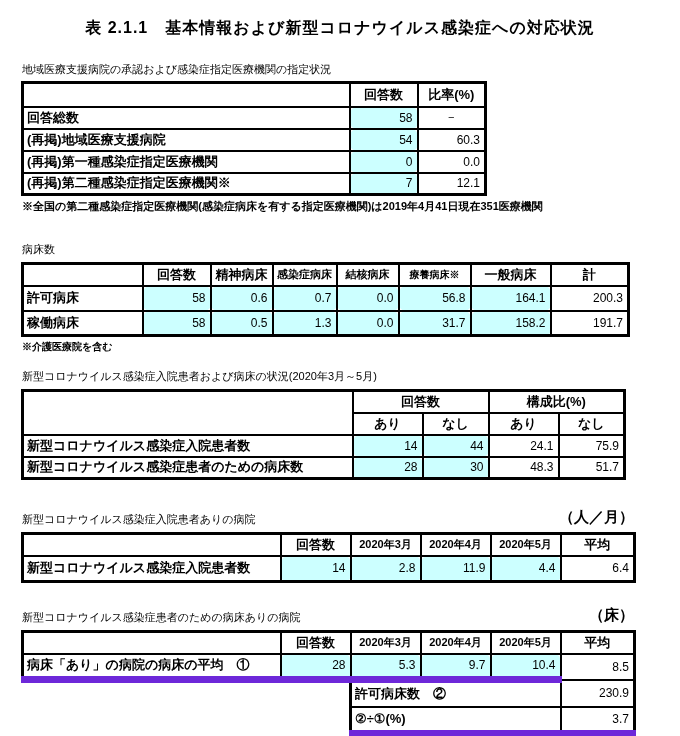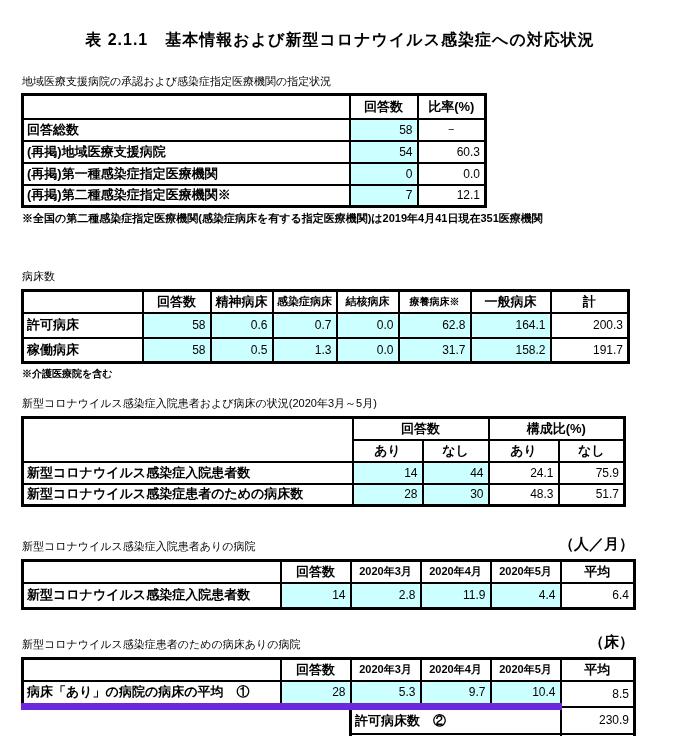--- a/index.html
+++ b/index.html
@@ -2,21 +2,21 @@
 <html><head>
 <meta charset="utf-8">
 <style>
   * { margin:0; padding:0; box-sizing:border-box; }
   html,body { background:#fff; }
   .page {
     width:680px; height:736px; overflow:hidden; position:relative;
     background:#fff; color:#000;
     font-family:"Liberation Sans", sans-serif;
   }
-  .title { padding-top:30px; text-align:center; font-size:16px; font-weight:bold; letter-spacing:1px; }
+  .title { padding-top:18px; text-align:center; font-size:16px; font-weight:bold; letter-spacing:1px; }
   .sec-heading { font-size:11px; font-weight:normal; margin-left:22px; }
   .heading-row { display:flex; justify-content:space-between; align-items:flex-end; margin-left:22px; width:612px; }
   .heading-row .sec-heading { margin-left:0; }
   .unit { font-size:15px; font-weight:bold; }
   table { border-collapse:collapse; table-layout:fixed; margin-left:21px; border:3px solid #000; }
   table.noborder { border:none; }
   th, td { border:2px solid #000; overflow:hidden; white-space:nowrap; }
   th { font-size:13px; font-weight:bold; text-align:center; padding:0 2px; background:#fff; }
   th.sm { font-size:11px; }
   th.xs { font-size:10px; }
@@ -29,21 +29,21 @@
   .fnote.small { font-size:10px; }
   
   .t1 tr.hdr { height:24px; } .t1 tr.data { height:22px; }
   .t2 tr.hdr { height:22px; } .t2 tr.data { height:25px; }
   .t3 tr.hdr { height:22px; } .t3 tr.data { height:22px; }
   .t4 tr.hdr { height:22px; } .t4 tr.data { height:26px; }
   .t5 tr.hdr { height:22px; } .t5 tr.data { height:26px; } .t5 tr.extra { height:27px; }
   
   .s1h { margin-top:23px; }
   .t1  { margin-top:4px; }
-  .s2h { margin-top:43px; }
+  .s2h { margin-top:28px; }
   .t2  { margin-top:5px; }
   .s3h { margin-top:15px; }
   .t3  { margin-top:5px; }
   .s4r { margin-top:28px; }
   .t4  { margin-top:5px; }
   .s5r { margin-top:23px; }
   .t5  { margin-top:5px; }
   
   .bt3 { border-top:3px solid #000; }
   .bb3 { border-bottom:7px solid #6d28d9; }
@@ -117,21 +117,21 @@
       <th class="xs">療養病床※</th>
       <th>一般病床</th>
       <th>計</th>
     </tr>
     <tr class="data">
       <td class="lbl">許可病床</td>
       <td class="num hl">58</td>
       <td class="num hl">0.6</td>
       <td class="num hl">0.7</td>
       <td class="num hl">0.0</td>
-      <td class="num hl">62.8</td>
+      <td class="num hl">56.8</td>
       <td class="num hl">164.1</td>
       <td class="num">200.3</td>
     </tr>
     <tr class="data">
       <td class="lbl">稼働病床</td>
       <td class="num hl">58</td>
       <td class="num hl">0.5</td>
       <td class="num hl">1.3</td>
       <td class="num hl">0.0</td>
       <td class="num hl">31.7</td>

